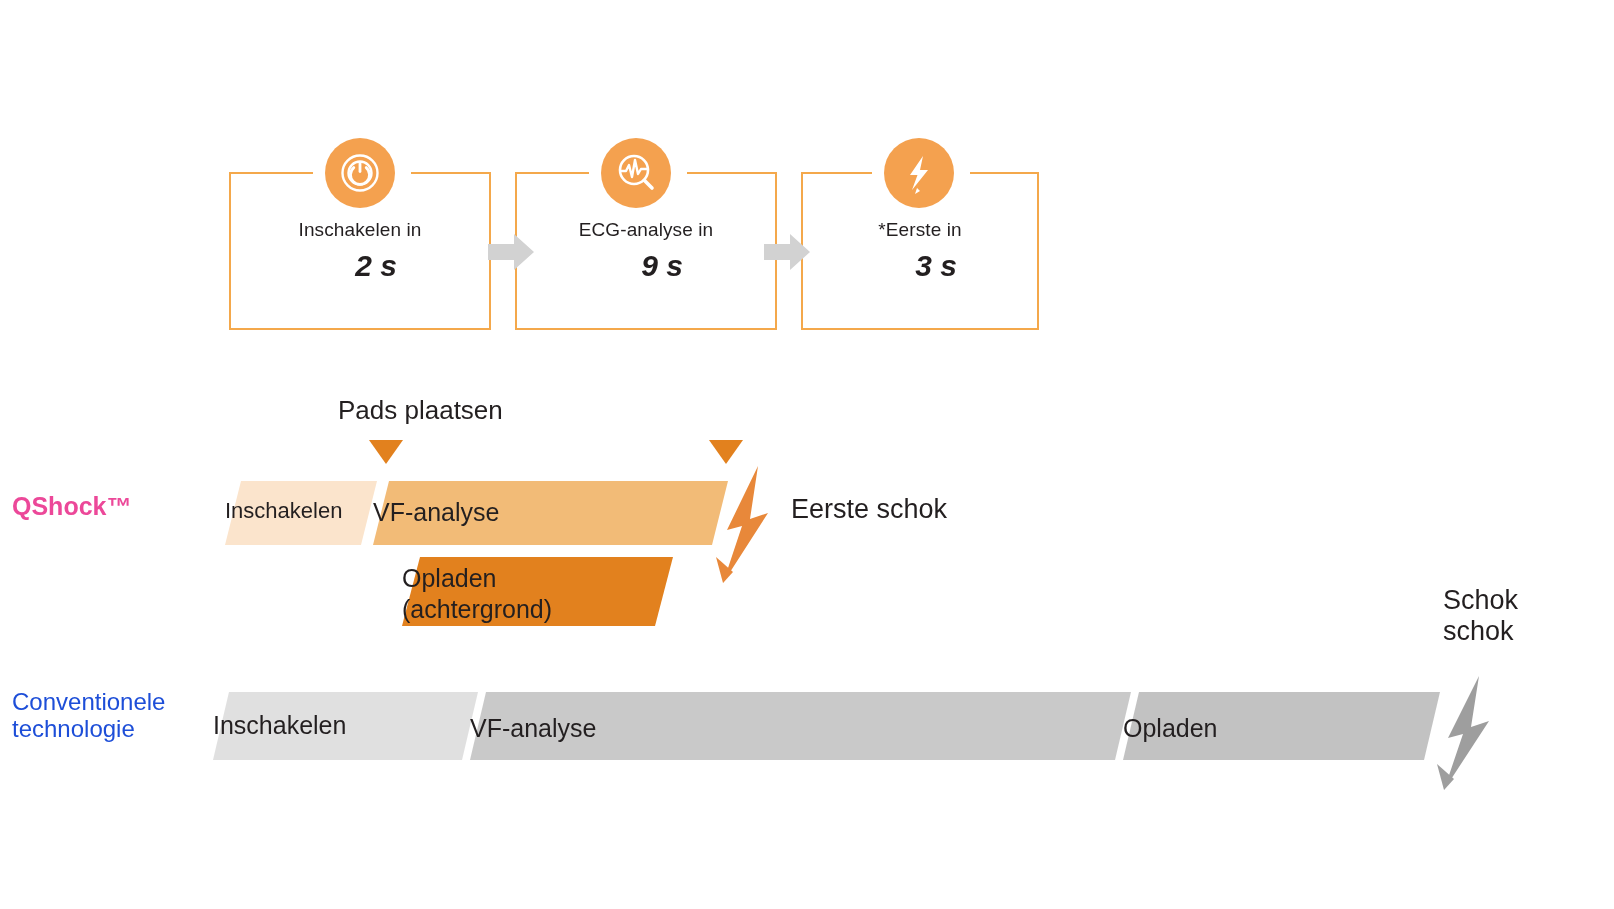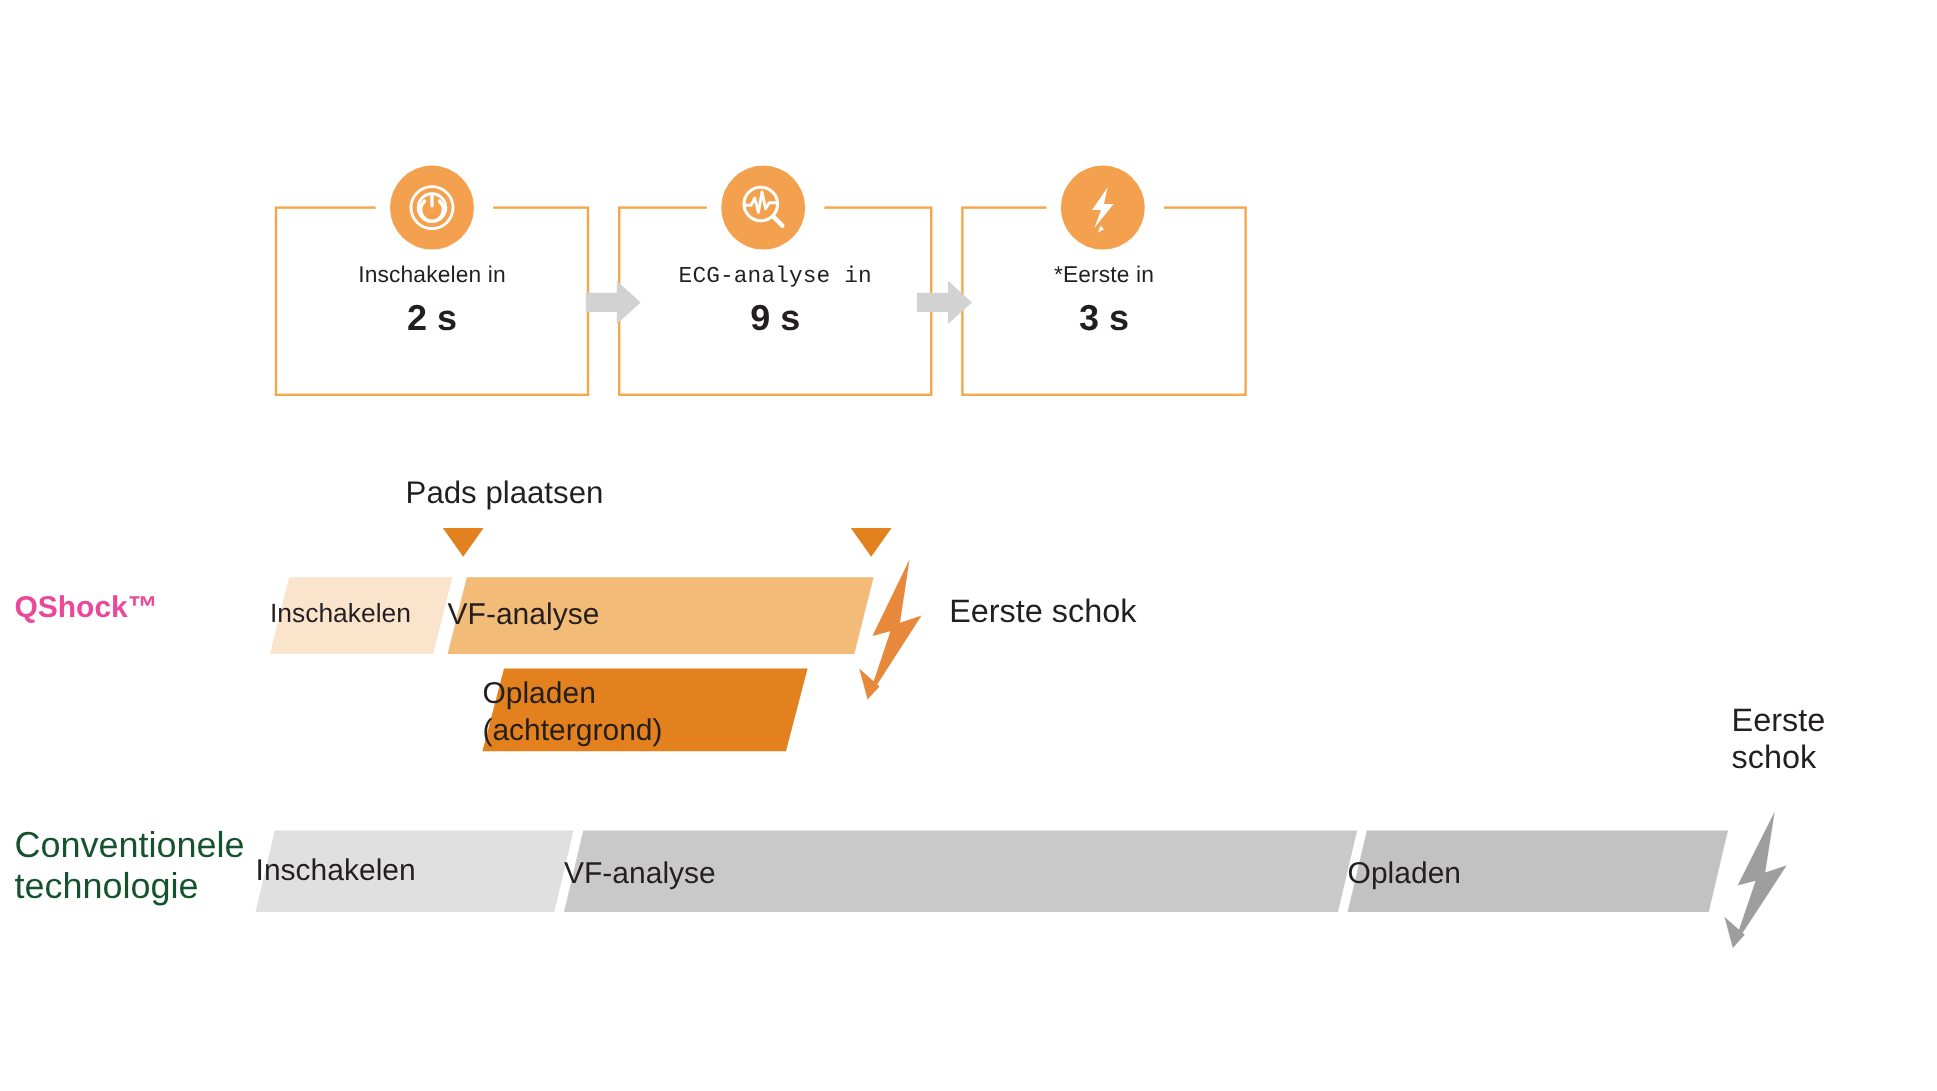--- a/index.html
+++ b/index.html
@@ -56,26 +56,28 @@
     font-size: 19px;
     color: #231f20;
     letter-spacing: .1px;
     white-space: nowrap;
   }
   .step-value {
     position: absolute;
     text-align: center;
     font-size: 30px;
     font-weight: bold;
+    font-style: italic;
     color: #231f20;
     white-space: nowrap;
+    margin-left: 16px;
   }
   .sl1 { left: 229px; width: 262px; top: 219px; }
   .sv1 { left: 229px; width: 262px; top: 249px; }
-  .sl2 { left: 515px; width: 262px; top: 219px; font-family: Liberation Mono, monospace; }
+  .sl2 { left: 515px; width: 262px; top: 219px; }
   .sv2 { left: 515px; width: 262px; top: 249px; }
   .sl3 { left: 801px; width: 238px; top: 219px; }
   .sv3 { left: 801px; width: 238px; top: 249px; }
 
   .step-arrow { position: absolute; top: 232px; }
   .step-arrow.a1 { left: 488px; }
   .step-arrow.a2 { left: 764px; }
 
   
   #qshock-row { position: absolute; left: 0; top: 0; width: 1614px; height: 909px; }
@@ -87,22 +89,22 @@
     white-space: pre-line;
   }
   #qshock-label {
     left: 12px; top: 492px;
     color: #ec4899;
     font-weight: bold;
     font-size: 25px;
   }
   #conv-label {
     left: 12px; top: 688px;
-    color: #14532d;
-    font-size: 30px;
+    color: #1d4ed8;
+    font-size: 24px;
   }
 
   .marker-label {
     position: absolute;
     font-size: 26px;
     color: #231f20;
     white-space: nowrap;
     margin-left: 39px;
   }
   #marker-label-1 { left: 299px; top: 395px; }
@@ -240,15 +242,15 @@
   <div class="bar-text" style="left:402px; width:271px; top:563px; font-size:25px; line-height:1.24;">Opladen
 (achtergrond)</div>
 
   <div class="bar-text" style="left:213px; width:265px; top:711px; font-size:25px;">Inschakelen</div>
 
   <div class="bar-text" style="left:470px; width:661px; top:714px; font-size:25px;">VF-analyse</div>
 
   <div class="bar-text" style="left:1123px; width:317px; top:714px; font-size:25px;">Opladen</div>
 
   <div id="bolt-label-q">Eerste schok</div>
-  <div id="bolt-label-c">Eerste
+  <div id="bolt-label-c">Schok
 schok</div>
 </div>
 
 </body></html>

